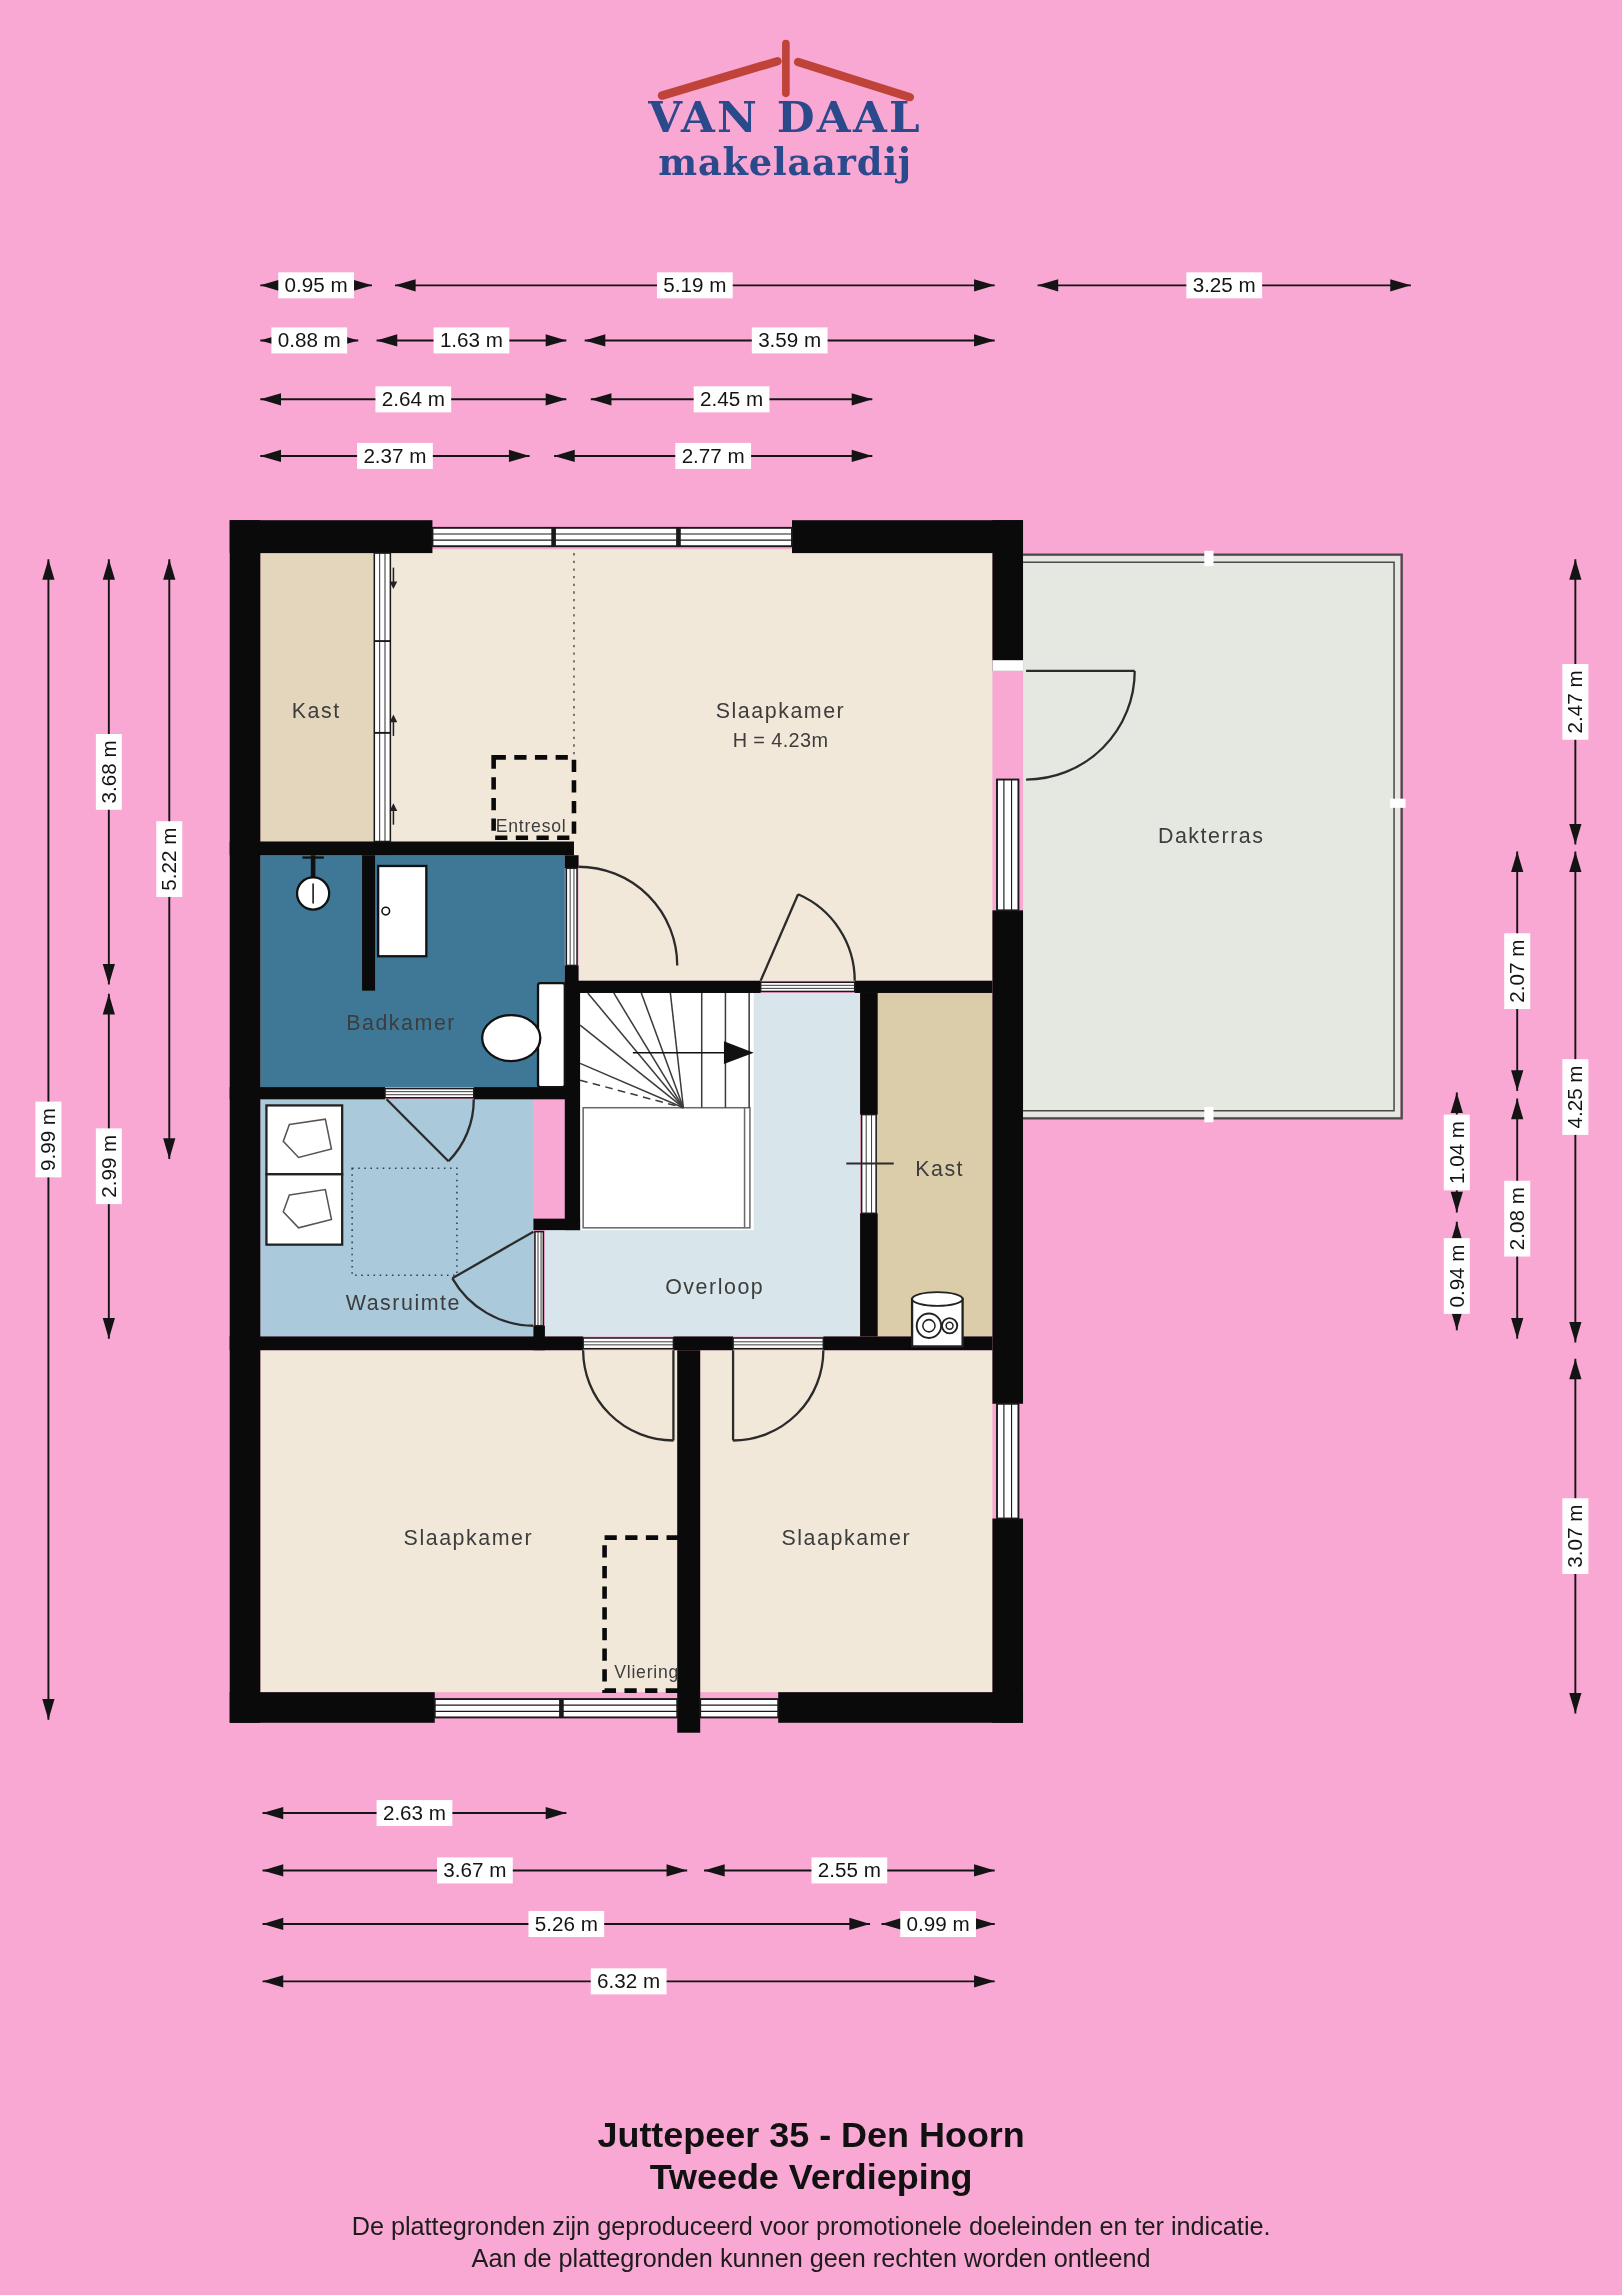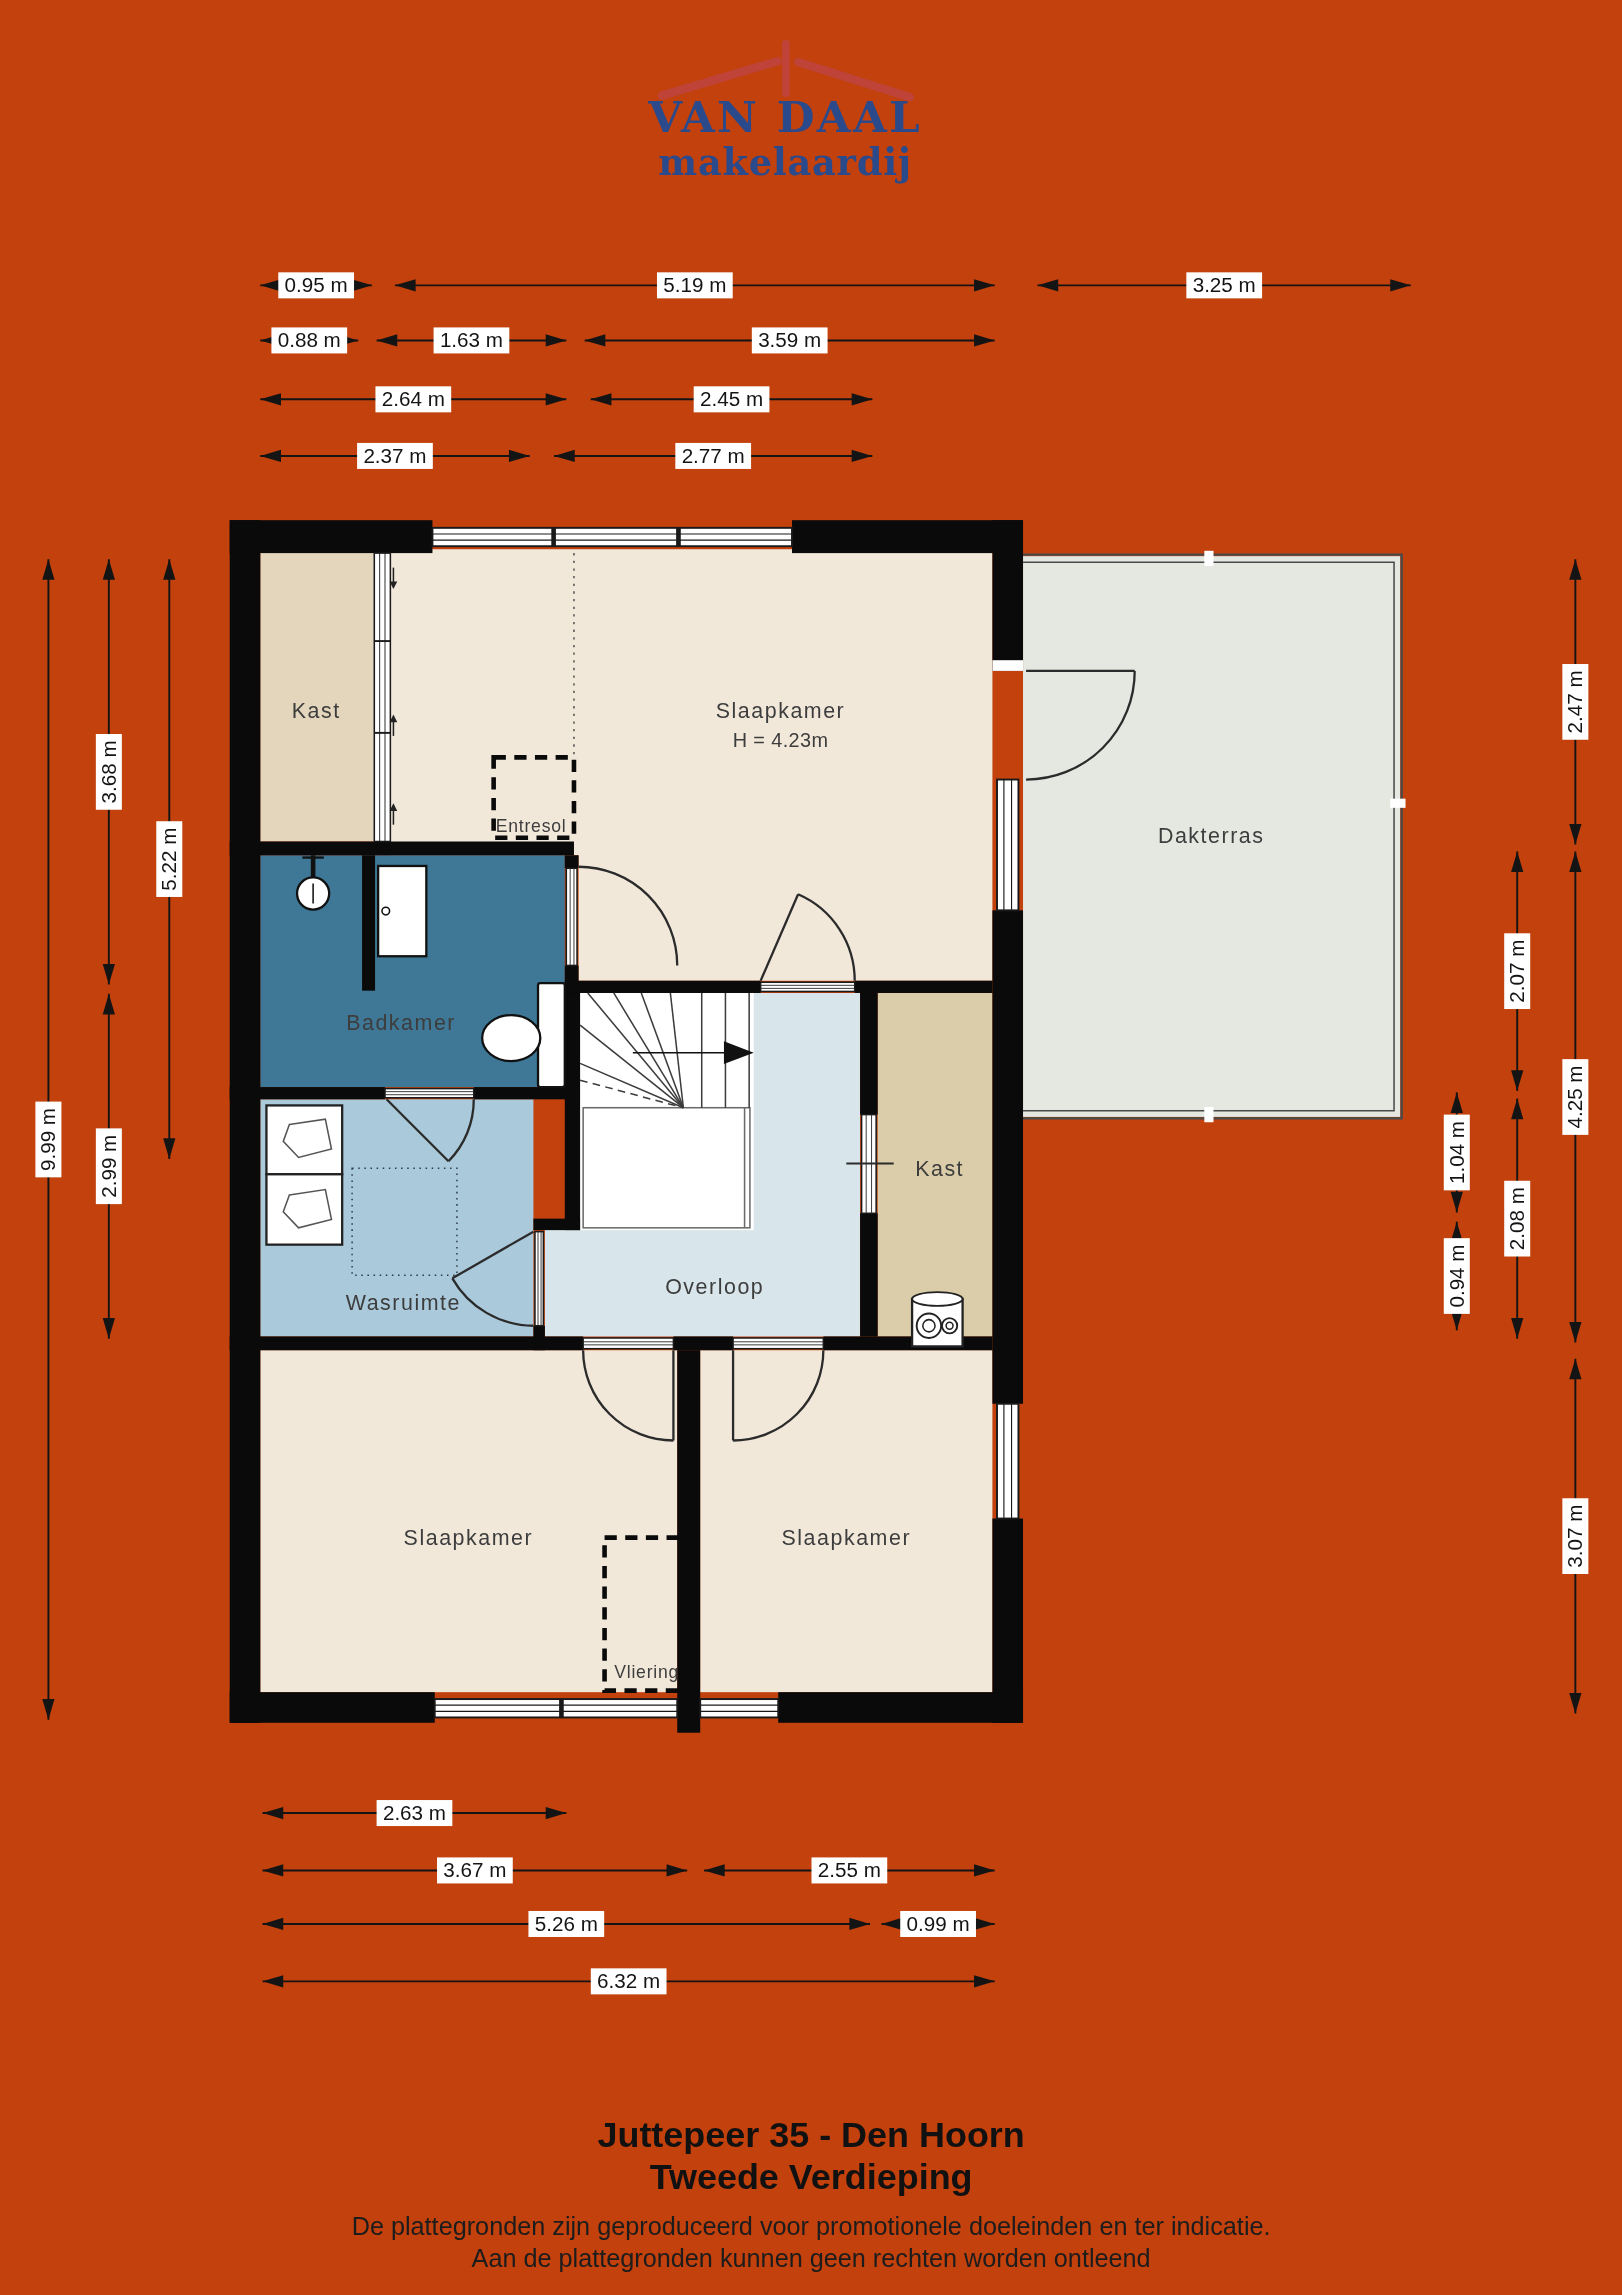--- a/index.html
+++ b/index.html
@@ -1,16 +1,16 @@
 <!DOCTYPE html>
 <html style="font-size:12.2px"><head>
 <meta charset="utf-8">
 <style>
   html,body{margin:0;padding:0;background:#ffffff;}
-  #stage{width:1623px;height:2295px;position:relative;background:#c2410c;}
+  #stage{width:1623px;height:2295px;position:relative;background:#f9a8d4;}
   svg{display:block;}
   text{user-select:none;}
   .room-label{fill:#3d3d3d;font-size:28px;letter-spacing:2px;}
   .room-label-small{fill:#3d3d3d;font-size:23px;letter-spacing:1px;}
   .title-line{fill:#111;font-weight:bold;font-size:47px;}
   .disclaimer-line{fill:#1c1c1c;font-size:33px;}
   .logo-brand{font-family:"DejaVu Serif",serif;font-weight:bold;font-size:57px;letter-spacing:3px;}
   .logo-sub{font-family:"DejaVu Serif",serif;font-weight:bold;font-size:48px;letter-spacing:1px;}
 </style>
 </head>

